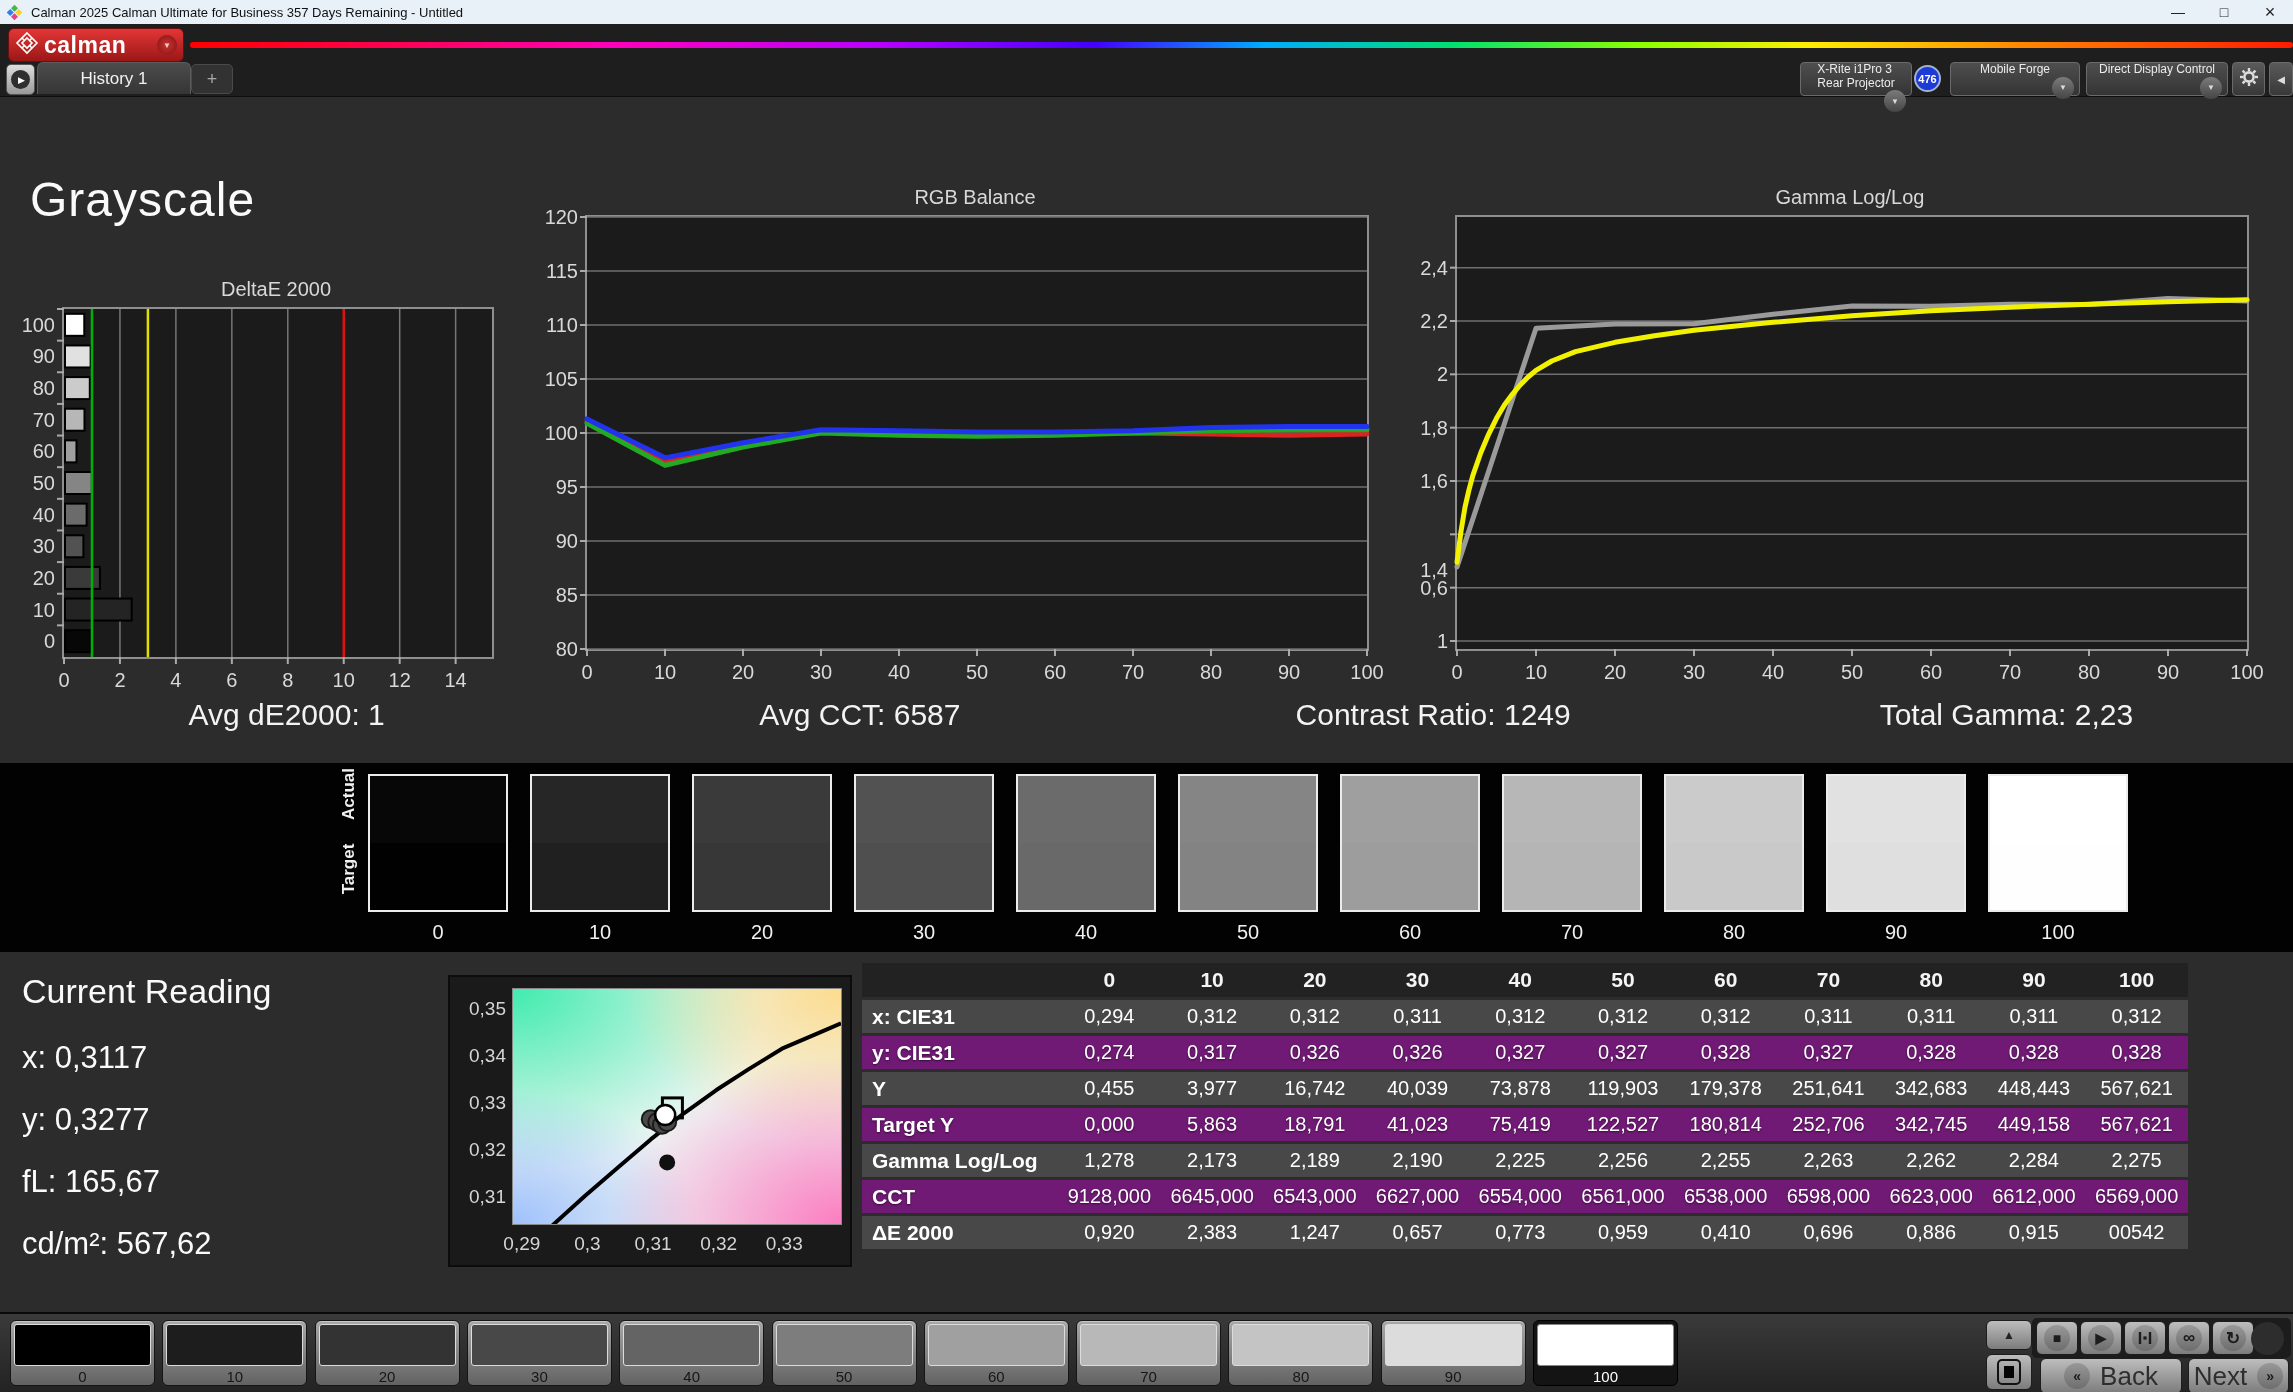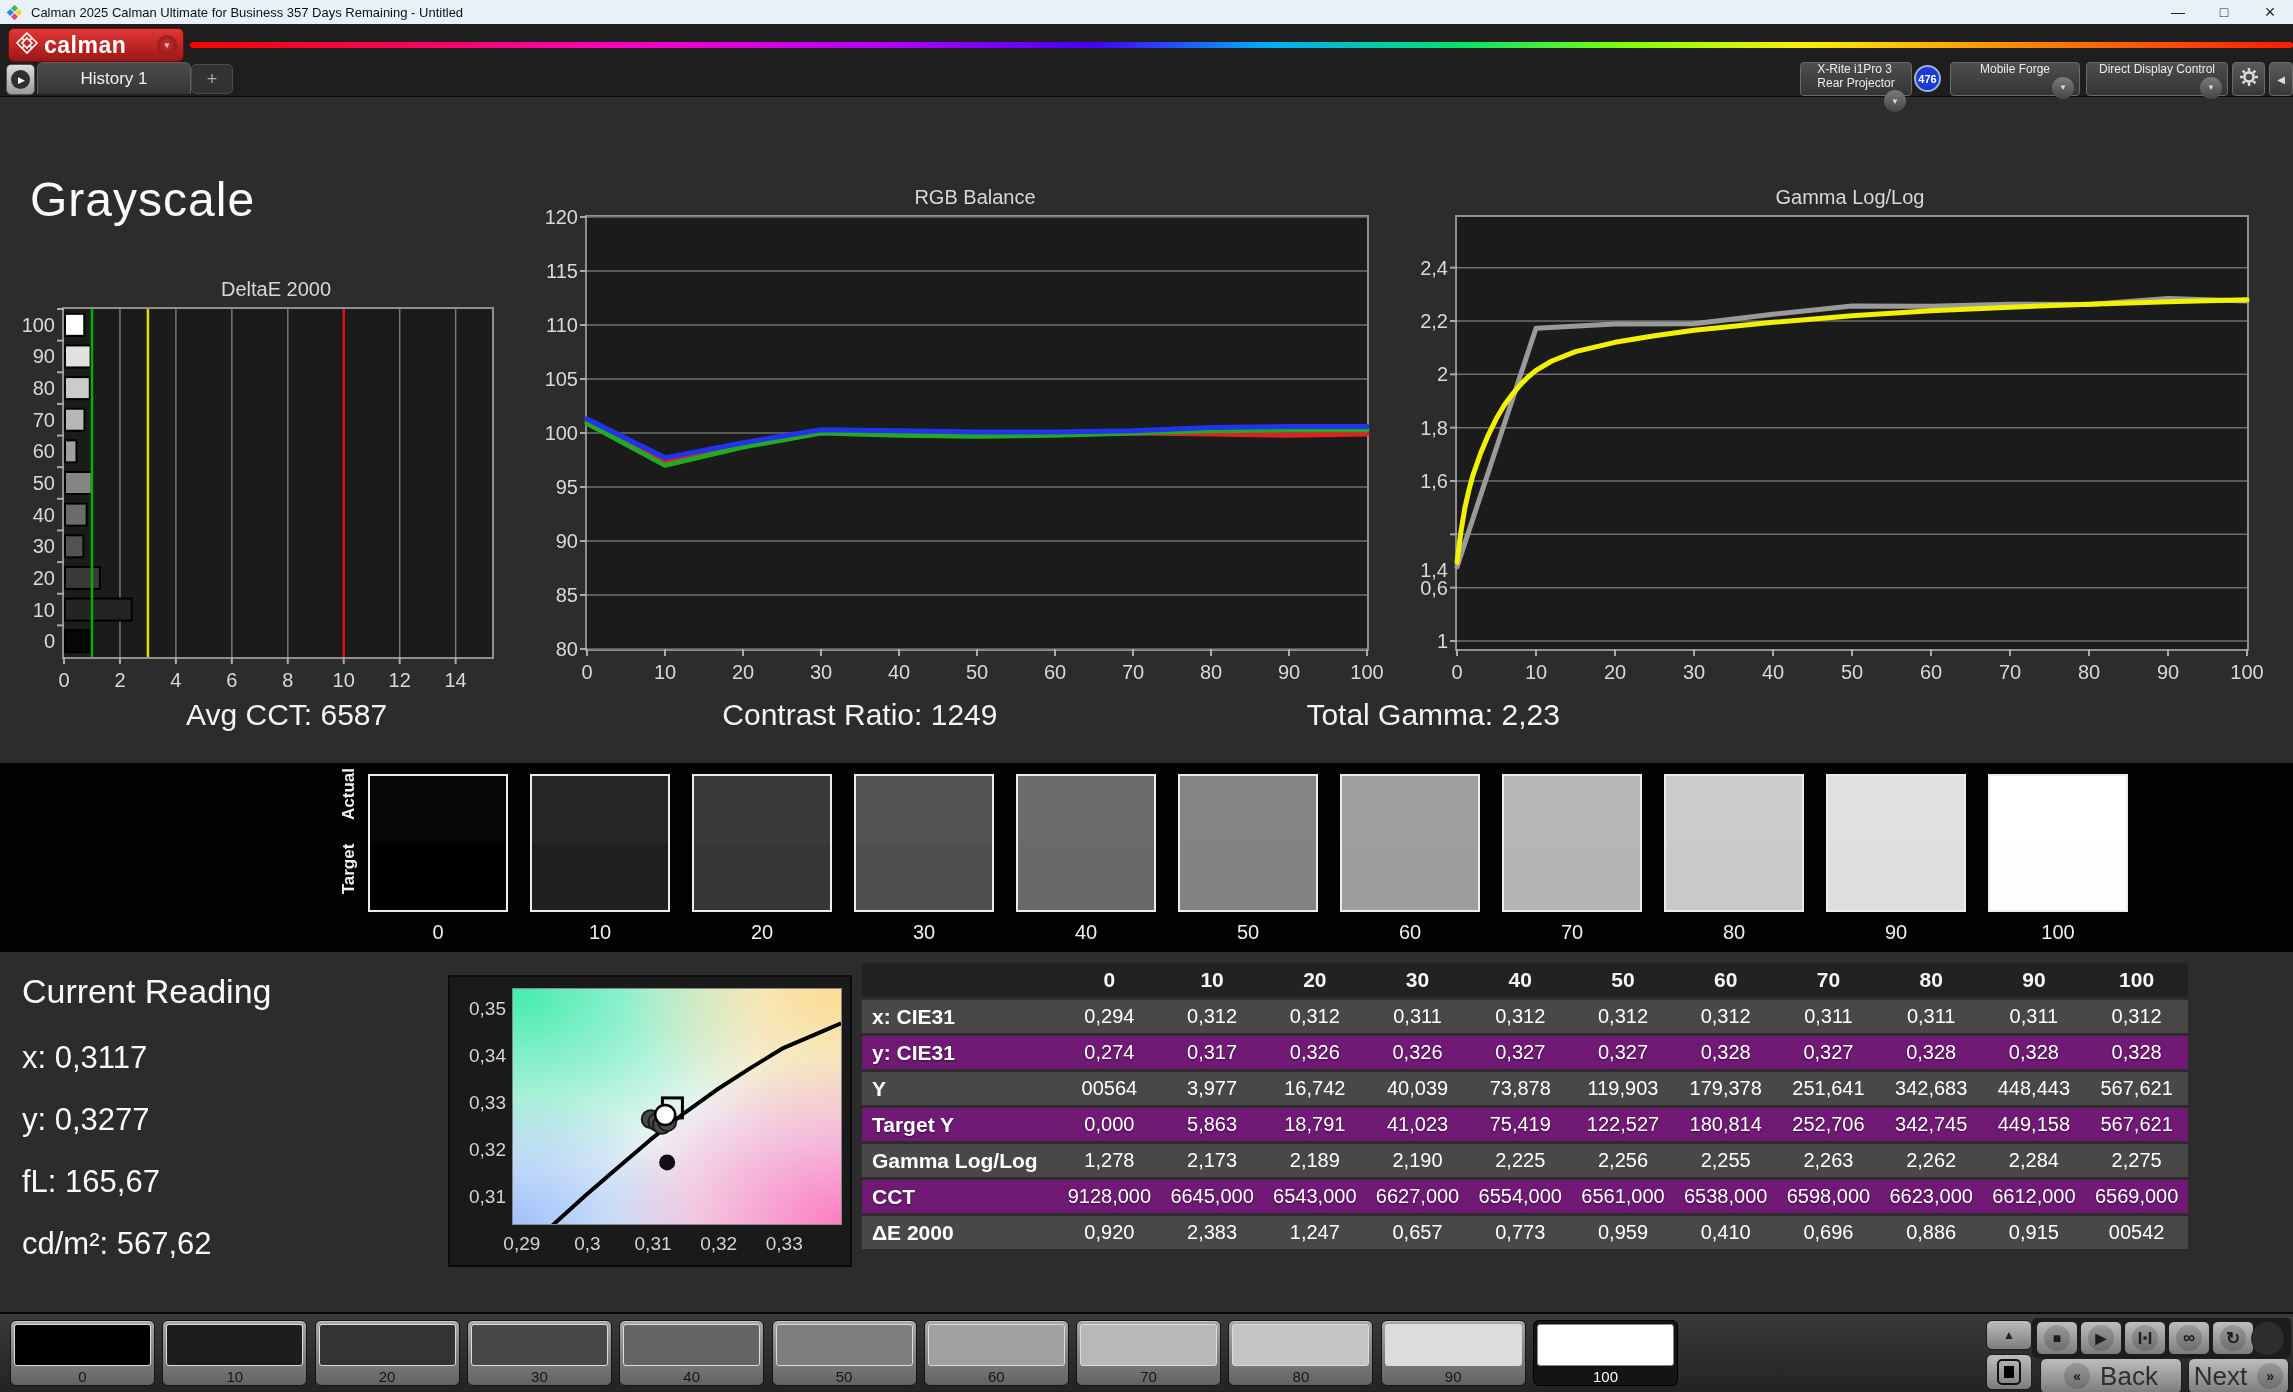--- a/index.html
+++ b/index.html
@@ -360,20 +360,21 @@
       <div class="tick tx" style="left: 316px; top: 444px;">40</div>
       <div class="tick tx" style="left: 395px; top: 444px;">50</div>
       <div class="tick tx" style="left: 474px; top: 444px;">60</div>
       <div class="tick tx" style="left: 553px; top: 444px;">70</div>
       <div class="tick tx" style="left: 632px; top: 444px;">80</div>
       <div class="tick tx" style="left: 711px; top: 444px;">90</div>
       <div class="tick tx" style="left: 790px; top: 444px;">100</div>
     </div>
 
   <div id="stats-row">
+    <div class="stat">Avg dE2000: 1</div>
     <div class="stat">Avg CCT: 6587</div>
     <div class="stat">Contrast Ratio: 1249</div>
     <div class="stat">Total Gamma: 2,23</div>
   </div>
 
   <div id="swatch-strip">
     <div class="vlabel" style="top:21px;">Actual</div>
     <div class="vlabel" style="top:96px;">Target</div>
     <div id="swatch-row">
         <div class="swatch" style="left: 368px;">
@@ -532,21 +533,21 @@
         <div class="tcell">0,327</div>
         <div class="tcell">0,327</div>
         <div class="tcell">0,328</div>
         <div class="tcell">0,327</div>
         <div class="tcell">0,328</div>
         <div class="tcell">0,328</div>
         <div class="tcell">0,328</div>
       </div>
       <div class="trow dark">
         <div class="rlabel">Y</div>
-        <div class="tcell">00564</div>
+        <div class="tcell">0,455</div>
         <div class="tcell">3,977</div>
         <div class="tcell">16,742</div>
         <div class="tcell">40,039</div>
         <div class="tcell">73,878</div>
         <div class="tcell">119,903</div>
         <div class="tcell">179,378</div>
         <div class="tcell">251,641</div>
         <div class="tcell">342,683</div>
         <div class="tcell">448,443</div>
         <div class="tcell">567,621</div>

